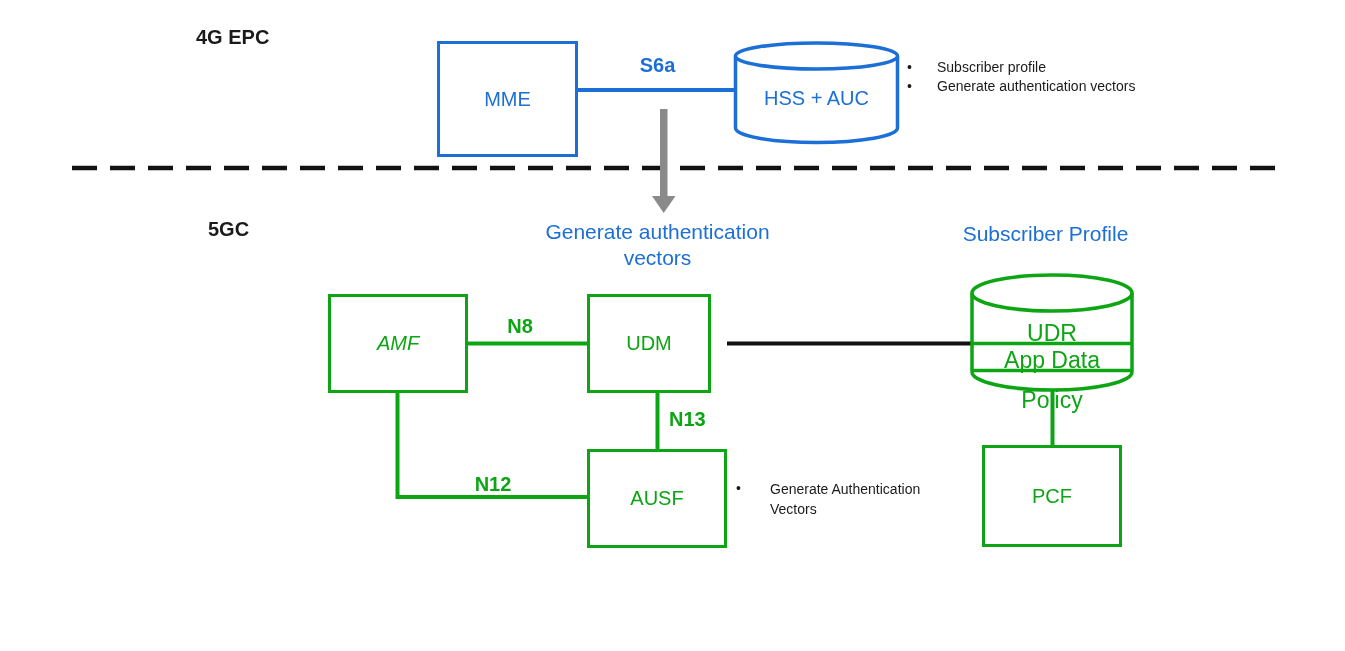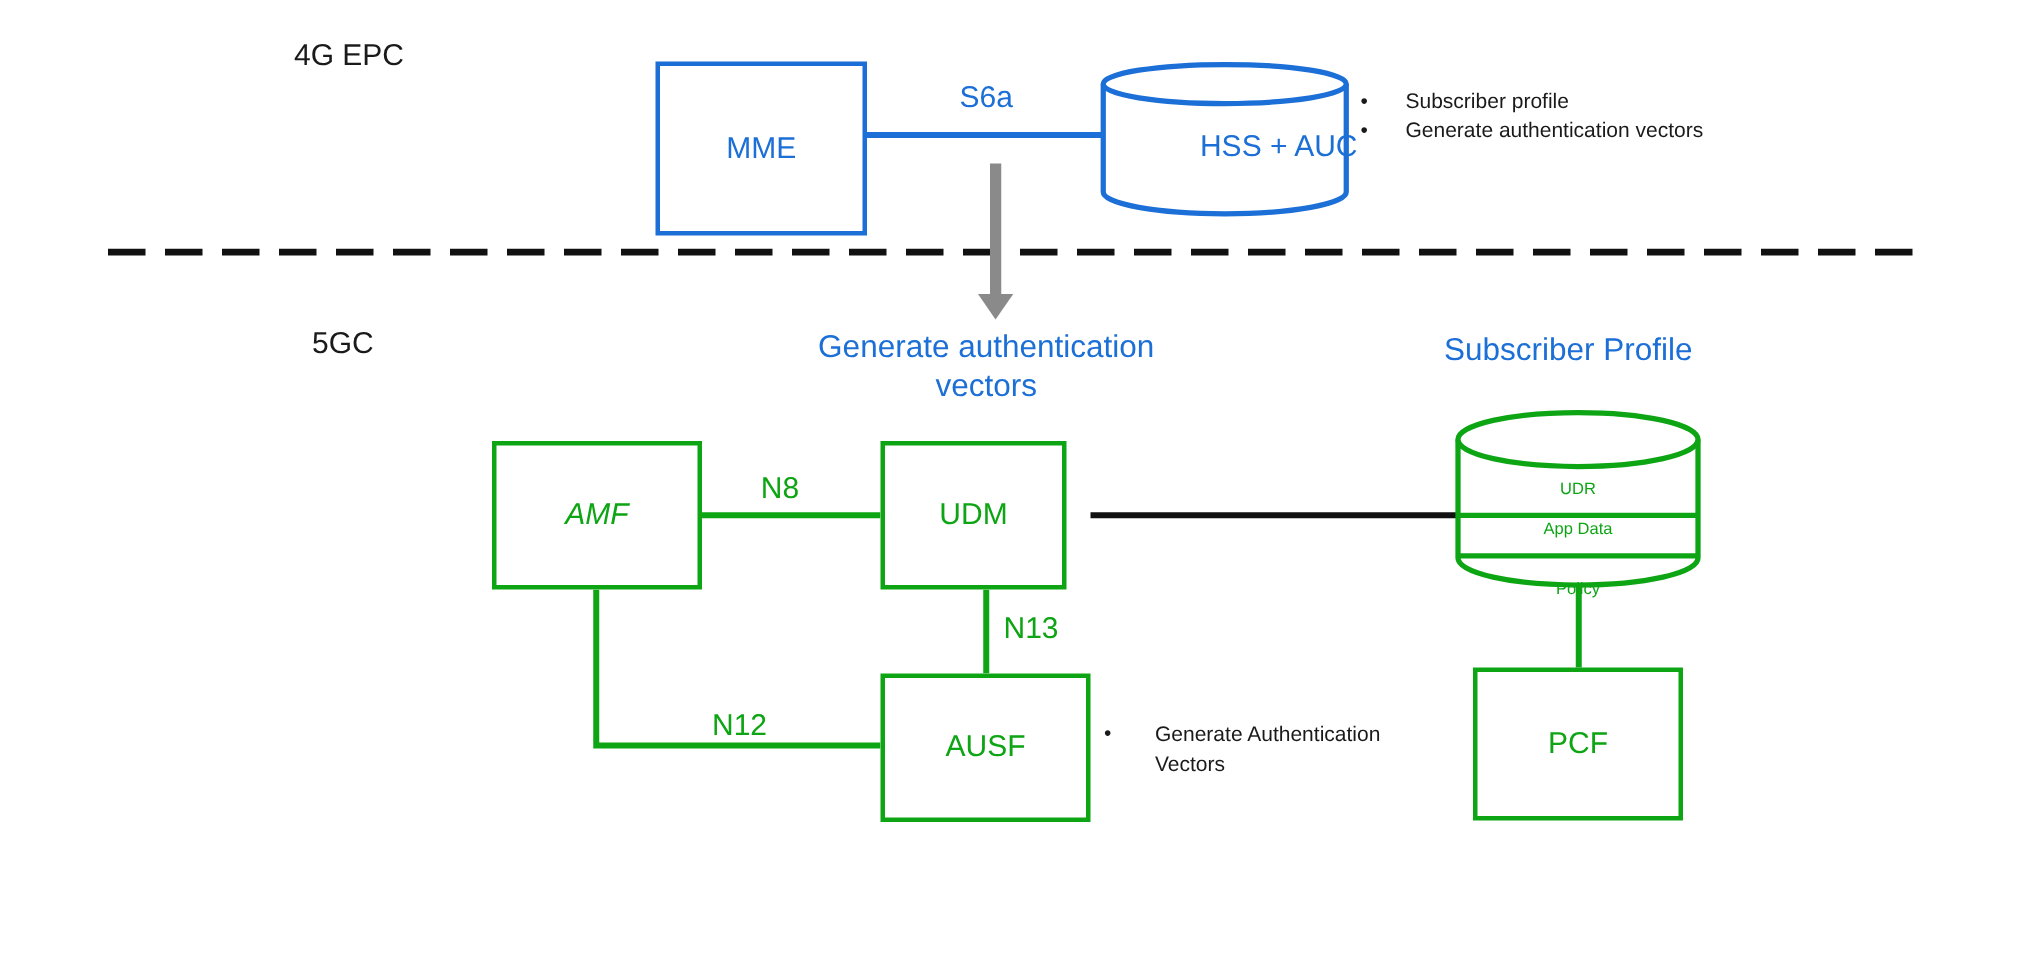--- a/index.html
+++ b/index.html
@@ -7,29 +7,29 @@
     position:relative;width:1345px;height:651px;background:#ffffff;overflow:hidden;
     font-family:"Liberation Sans", sans-serif;color:#1a1a1a;
   }
   #lines{position:absolute;left:0;top:0;width:1345px;height:651px;}
   .node{
     position:absolute;border:3.5px solid #0ea514;background:#ffffff;
     display:flex;align-items:center;justify-content:center;
     font-size:20px;color:#0ea514;box-sizing:border-box;
   }
   .node.blue{border-color:#1b6fd6;color:#1b6fd6;}
-  .lbl{position:absolute;white-space:nowrap;}
+  .lbl{position:absolute;white-space:nowrap;font-weight:bold;}
   .section-label{font-size:20px;color:#1a1a1a;}
   .if-label{font-size:20px;color:#0ea514;text-align:center;}
   .if-label.blue{color:#1b6fd6;}
   .caption{
     position:absolute;font-size:21px;line-height:26px;color:#1b6fd6;text-align:center;
   }
-  .cyl-text{position:absolute;text-align:center;font-size:20px;color:#1b6fd6;padding-left:36px;}
-  .udr-text{position:absolute;text-align:center;font-size:11px;color:#0ea514;}
+  .cyl-text{position:absolute;text-align:center;font-size:20px;color:#1b6fd6;}
+  .udr-text{position:absolute;text-align:center;font-size:23px;color:#0ea514;}
   .bullets{position:absolute;font-size:14px;color:#1a1a1a;}
   .bullet-row{display:flex;align-items:flex-start;line-height:18.5px;}
   .bullet-row .dot{width:14px;flex:0 0 14px;text-align:left;}
   .bullet-row .btxt{margin-left:16px;}
   .bullets.wrap .btxt{white-space:normal;width:160px;line-height:20px;margin-left:20px;}
 </style>
 </head>
 <body>
 
 <div id="canvas">

